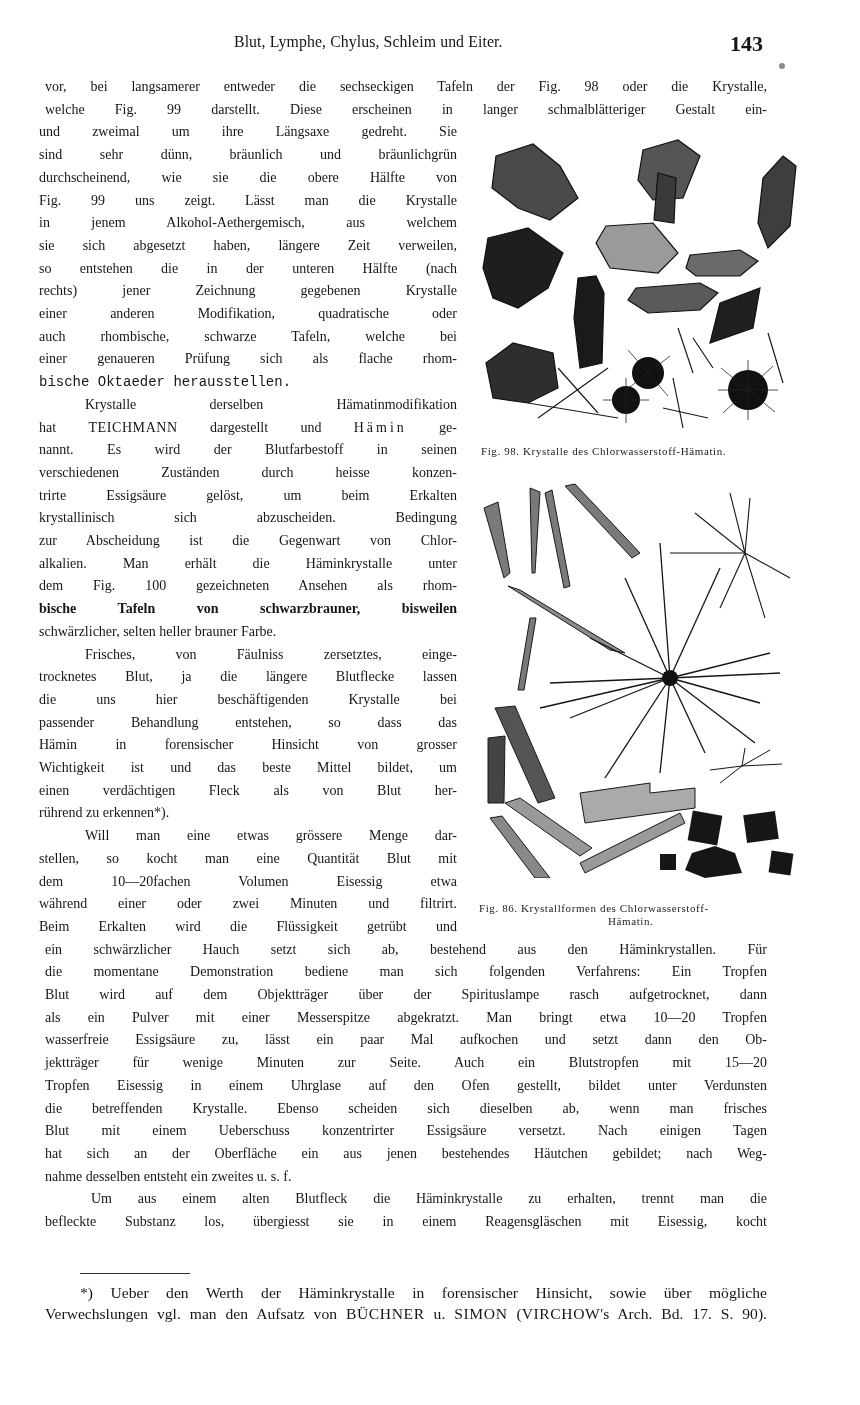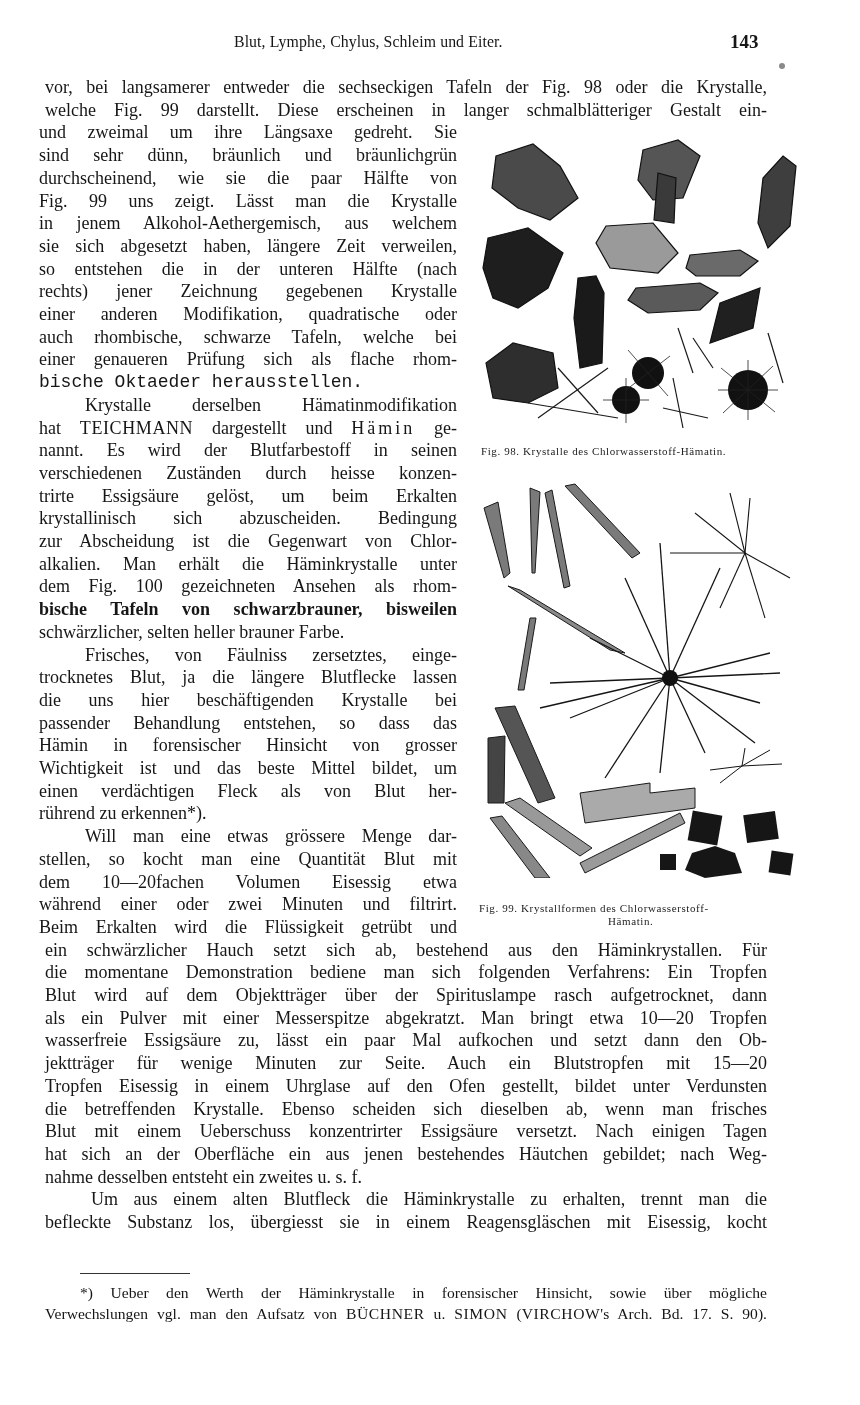--- a/index.html
+++ b/index.html
@@ -1,23 +1,23 @@
 <!DOCTYPE html>
 <html><head>
 <meta charset="utf-8">
 <style>
   html, body { margin: 0; padding: 0; background: #ffffff; }
   body { width: 860px; height: 1405px; position: relative; overflow: hidden;
          font-family: "Liberation Serif", "DejaVu Serif", serif; color: #161616; }
   .page { position: absolute; left: 0; top: 0; width: 860px; height: 1405px; }
   .running-head { position: absolute; top: 32px; left: 0; width: 776px; height: 24px; }
   .running-title { position: absolute; left: 234px; top: 0; font-size: 17px; letter-spacing: 0.1px; transform: scaleX(0.93); transform-origin: left; }
-  .page-number { position: absolute; left: 730px; top: -1px; font-size: 19px; font-weight: bold; }
+  .page-number { position: absolute; left: 730px; top: -1px; font-size: 22px; font-weight: bold; }
   .speck { position: absolute; left: 779px; top: 63px; width: 6px; height: 6px; border-radius: 50%; background: #8a8a8a; }
-  .line { position: absolute; font-size: 18px; white-space: nowrap; line-height: 22px; }
+  .line { position: absolute; font-size: 14px; white-space: nowrap; line-height: 22px; }
   .full { left: 45px; width: 722px; text-align: justify; text-align-last: justify; }
   .col { left: 39px; width: 418px; text-align: justify; text-align-last: justify; }
   .indent { padding-left: 46px; box-sizing: border-box; }
   .last { text-align-last: left; }
   .sc { font-variant: small-caps; letter-spacing: 0.6px; }
   .spaced { letter-spacing: 3px; }
   .figure { position: absolute; }
   .figure svg { display: block; }
   .caption { position: absolute; font-size: 11px; letter-spacing: 0.6px; color: #222; white-space: nowrap; }
   .fn-rule { position: absolute; left: 80px; top: 1273px; width: 110px; height: 0; border-top: 1.5px solid #333; }
@@ -32,21 +32,21 @@
     <span class="running-title">Blut, Lymphe, Chylus, Schleim und Eiter.</span>
     <span class="page-number">143</span>
   </div>
   <div class="speck"></div>
 
   <div id="body-text">
       <div class="line full" style="top: 76px;"><span>vor, bei langsamerer entweder die sechseckigen Tafeln der Fig. 98 oder die Krystalle,</span></div>
       <div class="line full" style="top: 98.7px;"><span>welche Fig. 99 darstellt.  Diese erscheinen in langer schmalblätteriger Gestalt ein-</span></div>
       <div class="line col" style="top: 121.4px;"><span>und zweimal um ihre Längsaxe gedreht.  Sie</span></div>
       <div class="line col" style="top: 144.1px;"><span>sind sehr dünn, bräunlich und bräunlichgrün</span></div>
-      <div class="line col" style="top: 166.8px;"><span>durchscheinend, wie sie die paar Hälfte von</span></div>
+      <div class="line col" style="top: 166.8px;"><span>durchscheinend, wie sie die obere Hälfte von</span></div>
       <div class="line col" style="top: 189.5px;"><span>Fig. 99 uns zeigt.  Lässt man die Krystalle</span></div>
       <div class="line col" style="top: 212.2px;"><span>in jenem Alkohol-Aethergemisch, aus welchem</span></div>
       <div class="line col" style="top: 234.9px;"><span>sie sich abgesetzt haben, längere Zeit verweilen,</span></div>
       <div class="line col" style="top: 257.6px;"><span>so entstehen die in der unteren Hälfte (nach</span></div>
       <div class="line col" style="top: 280.3px;"><span>rechts) jener Zeichnung gegebenen Krystalle</span></div>
       <div class="line col" style="top: 303px;"><span>einer anderen Modifikation, quadratische oder</span></div>
       <div class="line col" style="top: 325.7px;"><span>auch rhombische, schwarze Tafeln, welche bei</span></div>
       <div class="line col" style="top: 348.4px;"><span>einer genaueren Prüfung sich als flache rhom-</span></div>
       <div class="line col last" style="top: 371.1px; font-family: Liberation Mono, monospace;"><span>bische Oktaeder herausstellen.</span></div>
       <div class="line col indent" style="top: 393.8px;"><span>Krystalle derselben Hämatinmodifikation</span></div>
@@ -183,21 +183,21 @@
       </g>
       <g fill="#161616">
         <rect x="210" y="335" width="30" height="30" transform="rotate(10 225 350)"></rect>
         <rect x="265" y="335" width="32" height="28" transform="rotate(-8 281 349)"></rect>
         <rect x="180" y="376" width="16" height="16"></rect>
         <polygon points="212,375 235,368 255,375 262,395 225,400 205,392"></polygon>
         <rect x="290" y="374" width="22" height="22" transform="rotate(8 301 385)"></rect>
       </g>
     </svg>
   </div>
-  <div class="caption" style="left:479px; top:902px;">Fig. 99.   Krystallformen des Chlorwasserstoff-</div>
+  <div class="caption" style="left:479px; top:902px;">Fig. 86.   Krystallformen des Chlorwasserstoff-</div>
   <div class="caption" style="left:608px; top:915px;">Hämatin.</div>
 
   <div class="fn-rule"></div>
   <div id="footnotes">
       <div class="fn" style="top: 1283px; left: 80px; width: 687px;"><span>*)  Ueber den Werth der Häminkrystalle in forensischer Hinsicht, sowie über mögliche</span></div>
       <div class="fn" style="top: 1304px; left: 45px; width: 722px;"><span>Verwechslungen vgl. man den Aufsatz von </span><span class="sc">BÜCHNER</span><span> u. </span><span class="sc">SIMON</span><span> (</span><span class="sc">VIRCHOW</span><span>'s Arch. Bd. 17. S. 90).</span></div>
     </div>
 </div>
 
 </body></html>

